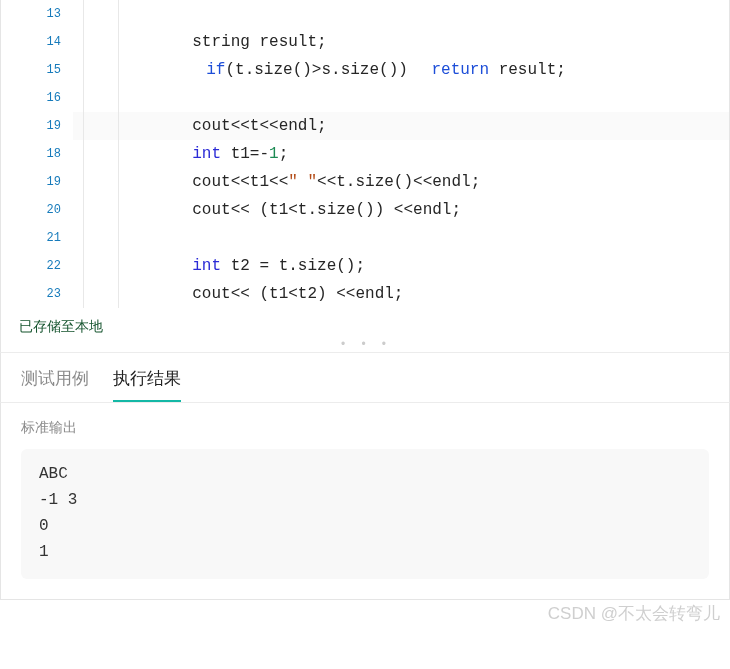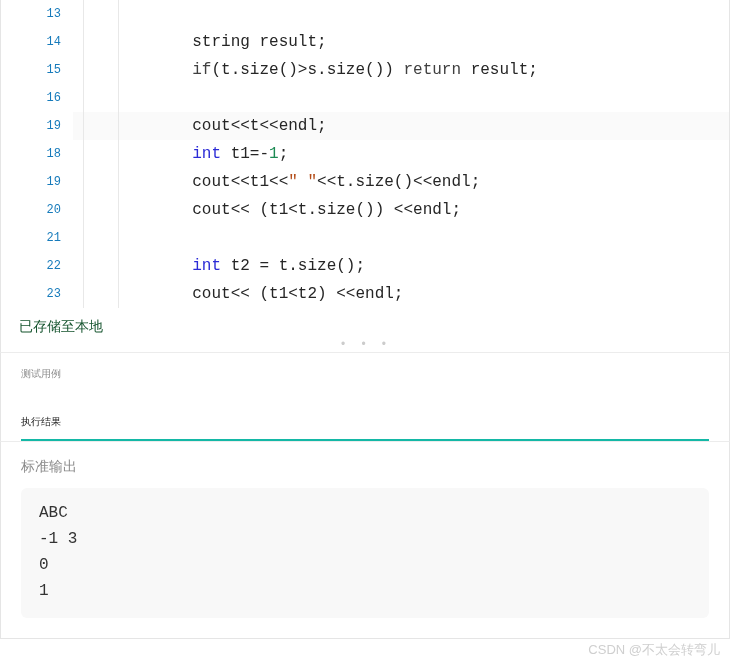--- a/index.html
+++ b/index.html
@@ -45,21 +45,21 @@
   .code-line.hl { background: #fafafa; }
   .indent-guide {
     position: absolute;
     top: 0; bottom: 0;
     width: 1px;
     background: #e8e8e8;
   }
   .ig1 { left: 10px; }
   .ig2 { left: 45px; }
   .tok-kw { color: #2b2bd6; }
-  .tok-kw2 { color: #404040; }
+  .tok-kw2 { color: #1d4ed8; margin-left: 14px; }
   .tok-num { color: #1c8a53; }
   .tok-str { color: #b44d19; }
   .tok-id { color: #262626; }
 
   .status-bar {
     padding: 10px 18px 6px 18px;
     color: #14532d;
     font-size: 14px;
     font-family: -apple-system, "Segoe UI", "PingFang SC", "Microsoft YaHei", sans-serif;
     border: 1px solid #e5e5e5;
@@ -76,25 +76,24 @@
     border: 1px solid #e5e5e5;
     border-top: none;
     border-bottom: none;
   }
 
   .tabs {
     display: flex;
     gap: 24px;
     padding: 14px 20px 0 20px;
     font-family: -apple-system, "Segoe UI", "PingFang SC", "Microsoft YaHei", sans-serif;
-    font-size: 10px;
+    font-size: 17px;
     border: 1px solid #e5e5e5;
     border-top: 1px solid #ececec;
     border-bottom: 1px solid #ececec;
-    flex-direction: column;
   }
   .tab {
     color: #8a8a8a;
     padding-bottom: 10px;
     cursor: pointer;
   }
   .tab.active {
     color: #222;
     font-weight: 500;
     border-bottom: 2px solid #14b8a6;
@@ -118,21 +117,21 @@
     font-family: Consolas, "Courier New", monospace;
     font-size: 16px;
     color: #333;
   }
   .output-box .out-line {
     height: 26px; line-height: 26px;
     white-space: pre;
   }
   .watermark {
     text-align: right;
-    font-size: 13px;
+    font-size: 17px;
     color: #cfcfcf;
     font-family: -apple-system, "Segoe UI", "PingFang SC", "Microsoft YaHei", sans-serif;
     padding: 2px 10px 4px 0;
   }
 </style>
 </head>
 <body>
 
 <div class="editor">
   <div class="gutter" id="gutter">

